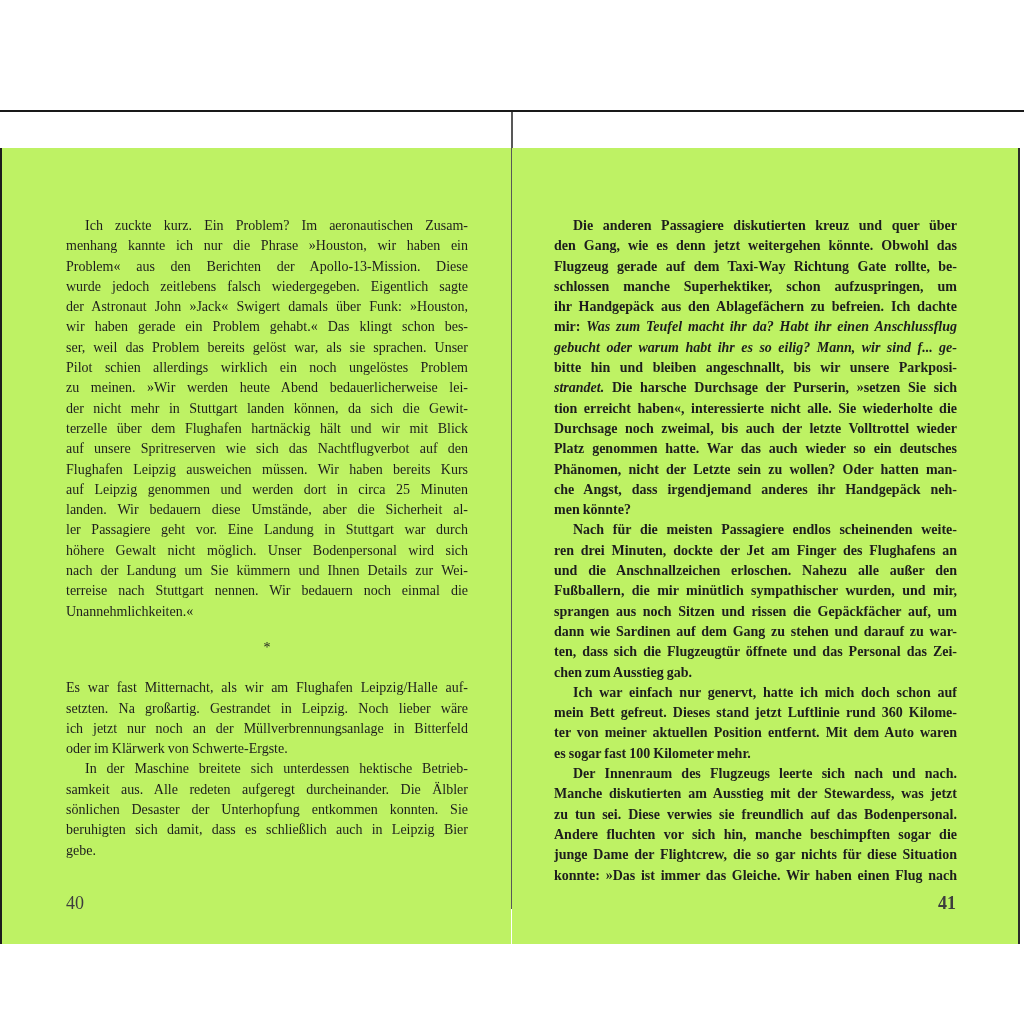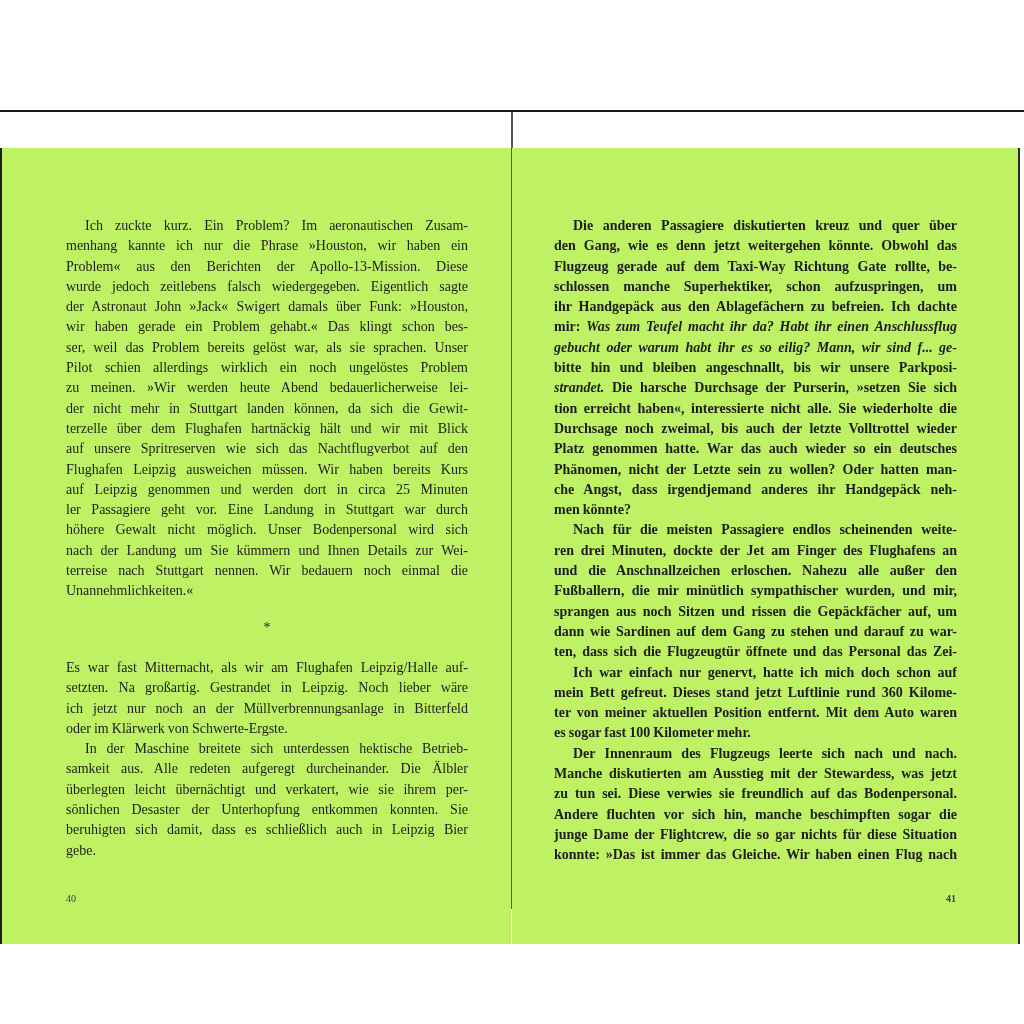--- a/index.html
+++ b/index.html
@@ -43,21 +43,21 @@
 
   .sep {
     height: 20.3px; line-height: 20.3px;
     margin: 16px 0 20px 0;
     text-align: center;
     font-size: 14px; color: #1d1d1d;
   }
 
   .page-num {
     position: absolute; top: 745px;
-    font-size: 10px; color: #3d3d3d;
+    font-size: 18px; color: #3d3d3d;
   }
   .num-left  { left: 64px; }
   .num-right { right: 62px; }
 </style>
 </head>
 <body>
 
 <div class="canvas">
   <div class="book">
 
@@ -70,33 +70,33 @@
           <div class="line">der Astronaut John »Jack« Swigert damals über Funk: »Houston,</div>
           <div class="line">wir haben gerade ein Problem gehabt.« Das klingt schon bes-</div>
           <div class="line">ser, weil das Problem bereits gelöst war, als sie sprachen. Unser</div>
           <div class="line">Pilot schien allerdings wirklich ein noch ungelöstes Problem</div>
           <div class="line">zu meinen. »Wir werden heute Abend bedauerlicherweise lei-</div>
           <div class="line">der nicht mehr in Stuttgart landen können, da sich die Gewit-</div>
           <div class="line">terzelle über dem Flughafen hartnäckig hält und wir mit Blick</div>
           <div class="line">auf unsere Spritreserven wie sich das Nachtflugverbot auf den</div>
           <div class="line">Flughafen Leipzig ausweichen müssen. Wir haben bereits Kurs</div>
           <div class="line">auf Leipzig genommen und werden dort in circa 25 Minuten</div>
+          <div class="line">landen. Wir bedauern diese Umstände, aber die Sicherheit al-</div>
           <div class="line">ler Passagiere geht vor. Eine Landung in Stuttgart war durch</div>
           <div class="line">höhere Gewalt nicht möglich. Unser Bodenpersonal wird sich</div>
           <div class="line">nach der Landung um Sie kümmern und Ihnen Details zur Wei-</div>
           <div class="line">terreise nach Stuttgart nennen. Wir bedauern noch einmal die</div>
           <div class="line last">Unannehmlichkeiten.«</div>
           <div class="sep">*</div>
           <div class="line">Es war fast Mitternacht, als wir am Flughafen Leipzig/Halle auf-</div>
           <div class="line">setzten. Na großartig. Gestrandet in Leipzig. Noch lieber wäre</div>
           <div class="line">ich jetzt nur noch an der Müllverbrennungsanlage in Bitterfeld</div>
           <div class="line last">oder im Klärwerk von Schwerte-Ergste.</div>
           <div class="line indent">In der Maschine breitete sich unterdessen hektische Betrieb-</div>
           <div class="line">samkeit aus. Alle redeten aufgeregt durcheinander. Die Älbler</div>
-          <div class="line">überlegten leicht übernächtigt und verkatert, wie sie ihrem per-</div>
           <div class="line">sönlichen Desaster der Unterhopfung entkommen konnten. Sie</div>
           <div class="line">beruhigten sich damit, dass es schließlich auch in Leipzig Bier</div>
           <div class="line last">gebe.</div>
         </div>
       <div class="page-num num-left">40</div>
     </section>
 
     <div class="spine"></div>
 
     <section class="page page-right">
@@ -116,20 +116,21 @@
           <div class="line">Phänomen, nicht der Letzte sein zu wollen? Oder hatten man-</div>
           <div class="line">che Angst, dass irgendjemand anderes ihr Handgepäck neh-</div>
           <div class="line last">men könnte?</div>
           <div class="line indent">Nach für die meisten Passagiere endlos scheinenden weite-</div>
           <div class="line">ren drei Minuten, dockte der Jet am Finger des Flughafens an</div>
           <div class="line">und die Anschnallzeichen erloschen. Nahezu alle außer den</div>
           <div class="line">Fußballern, die mir minütlich sympathischer wurden, und mir,</div>
           <div class="line">sprangen aus noch Sitzen und rissen die Gepäckfächer auf, um</div>
           <div class="line">dann wie Sardinen auf dem Gang zu stehen und darauf zu war-</div>
           <div class="line">ten, dass sich die Flugzeugtür öffnete und das Personal das Zei-</div>
+          <div class="line last">chen zum Ausstieg gab.</div>
           <div class="line indent">Ich war einfach nur genervt, hatte ich mich doch schon auf</div>
           <div class="line">mein Bett gefreut. Dieses stand jetzt Luftlinie rund 360 Kilome-</div>
           <div class="line">ter von meiner aktuellen Position entfernt. Mit dem Auto waren</div>
           <div class="line last">es sogar fast 100 Kilometer mehr.</div>
           <div class="line indent">Der Innenraum des Flugzeugs leerte sich nach und nach.</div>
           <div class="line">Manche diskutierten am Ausstieg mit der Stewardess, was jetzt</div>
           <div class="line">zu tun sei. Diese verwies sie freundlich auf das Bodenpersonal.</div>
           <div class="line">Andere fluchten vor sich hin, manche beschimpften sogar die</div>
           <div class="line">junge Dame der Flightcrew, die so gar nichts für diese Situation</div>
           <div class="line">konnte: »Das ist immer das Gleiche. Wir haben einen Flug nach</div>

